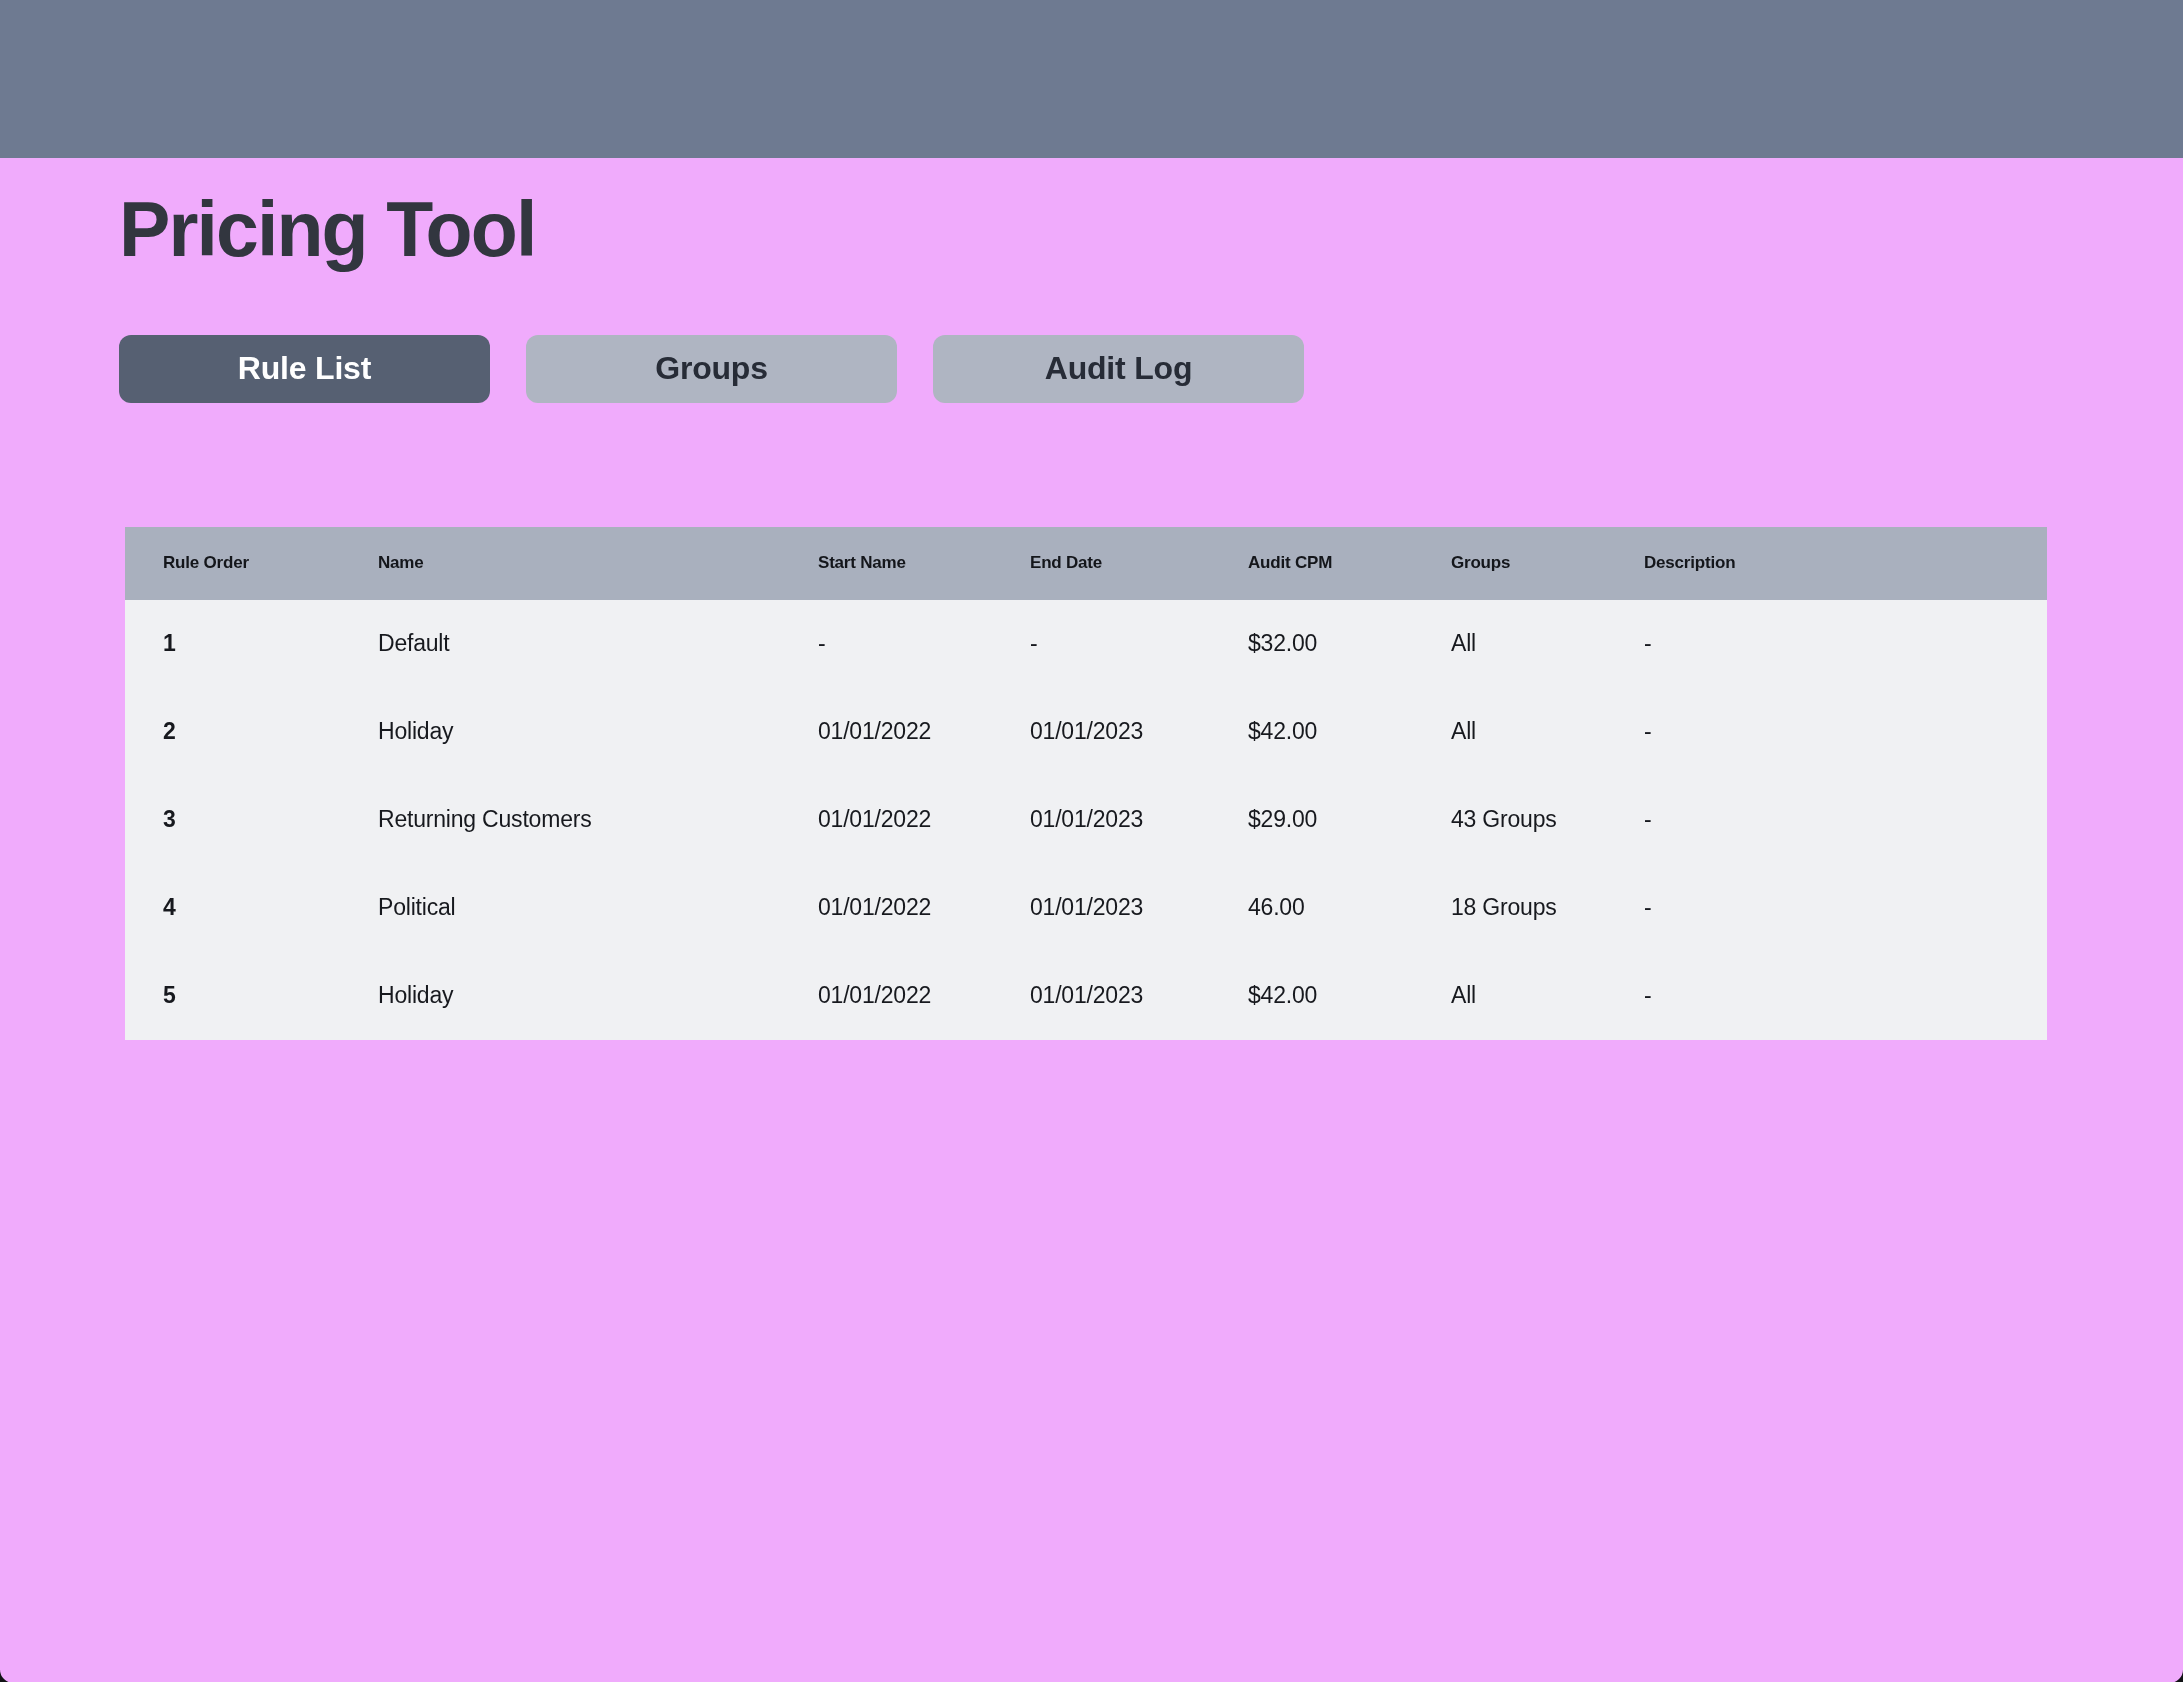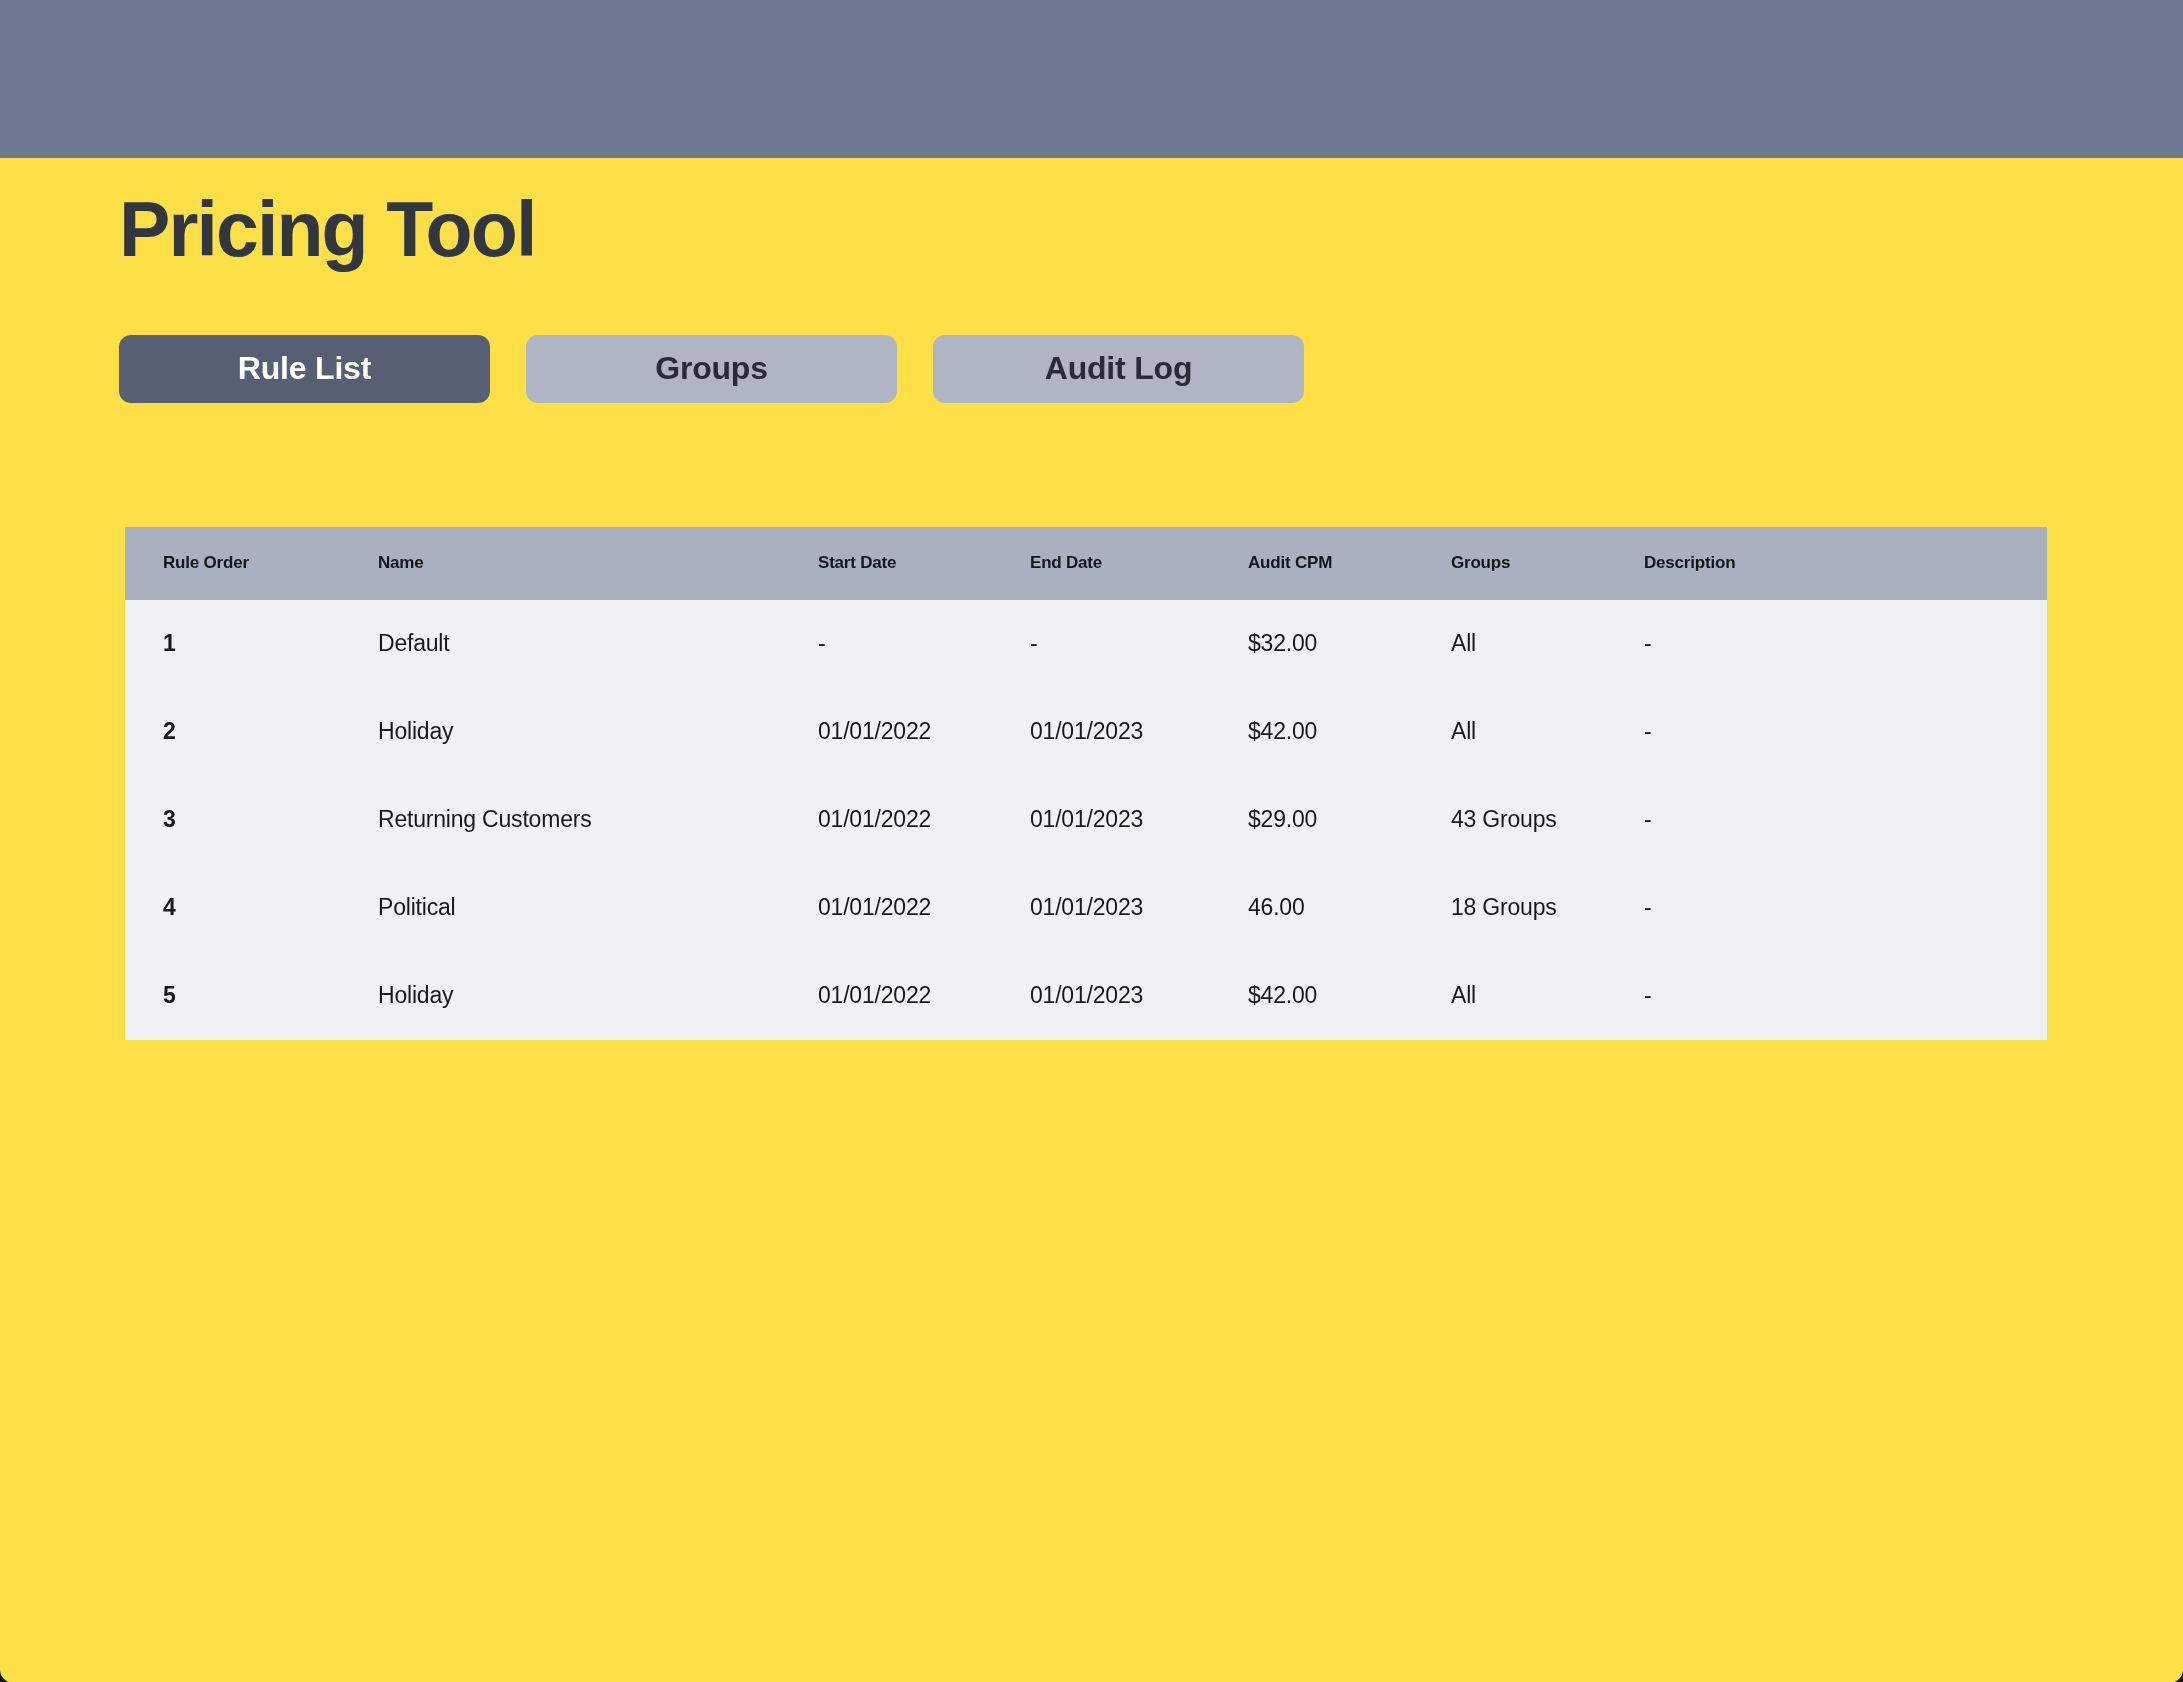--- a/index.html
+++ b/index.html
@@ -6,21 +6,21 @@
   body {
     background: #121316;
     font-family: "Liberation Sans", sans-serif;
     width: 2183px;
     height: 1683px;
   }
   .page {
     position: relative;
     width: 2183px;
     height: 1683px;
-    background: #fde047;
+    background: #f0abfc;
     border-radius: 0 0 13.6px 13.6px;
     overflow: hidden;
   }
   .banner {
     width: 100%;
     height: 158px;
     background: #6E7A91;
   }
   h1.page-title {
     margin: 27px 0 0 119px;
@@ -100,21 +100,21 @@
   <div class="tabs">
     <button class="tab active">Rule List</button>
     <button class="tab">Groups</button>
     <button class="tab">Audit Log</button>
   </div>
 
   <div class="table">
     <div class="trow thead">
       <div class="th">Rule Order</div>
       <div class="th">Name</div>
-      <div class="th">Start Date</div>
+      <div class="th">Start Name</div>
       <div class="th">End Date</div>
       <div class="th">Audit CPM</div>
       <div class="th">Groups</div>
       <div class="th">Description</div>
     </div>
 
     <div class="tbody">
 
       <div class="trow">
         <div class="td c0">1</div>

